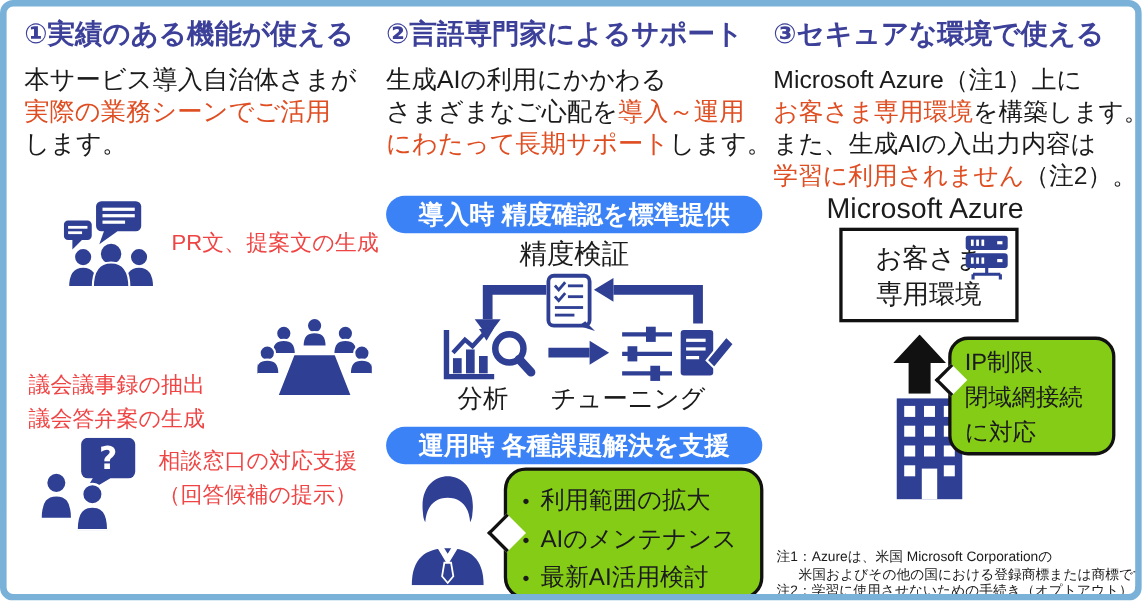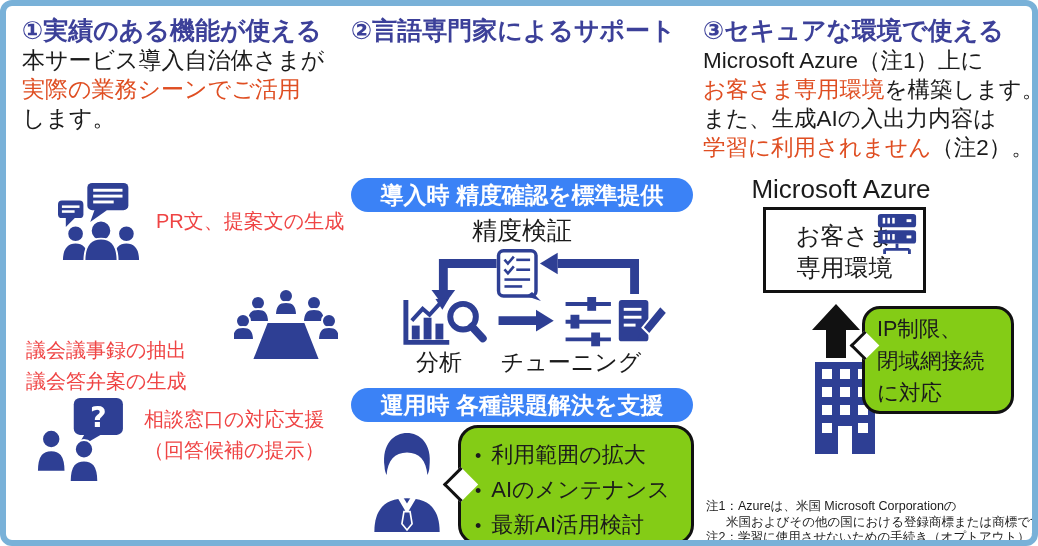--- a/index.html
+++ b/index.html
@@ -1,21 +1,21 @@
 <!DOCTYPE html>
 <html><head>
 <meta charset="utf-8">
 <style>
   html,body{margin:0;padding:0;background:#fff;}
   body{font-family:"Liberation Sans","DejaVu Sans",sans-serif;}
   #canvas{position:relative;width:1038px;height:546px;background:#fff;
           border:6px solid #79b1d8;border-radius:12px;box-sizing:border-box;overflow:hidden;}
   .abs{position:absolute;}
   .heading{font-size:25px;font-weight:bold;color:#3c4099;letter-spacing:0;white-space:nowrap;text-align:right;}
-  .intro{font-size:23px;line-height:29px;color:#1b1b1b;font-weight:500;white-space:nowrap;}
+  .intro{font-size:23px;line-height:29px;color:#1b1b1b;font-weight:500;white-space:nowrap;margin-top:12px;}
   .intro .orange{color:#df4e22;}
   .itemlabel{font-size:20px;line-height:31px;color:#ef4444;white-space:nowrap;}
   .banner{background:#3b82f6;color:#fff;border-radius:18px;text-align:center;
           font-size:23px;font-weight:bold;height:34px;line-height:34px;white-space:nowrap;}
   .cyclab{font-size:23px;color:#1b1b1b;text-align:center;white-space:nowrap;}
   .bubble{background:#84cc16;border:3.5px solid #111;border-radius:20px;box-sizing:border-box;z-index:3;}
   .tail{position:absolute;background:#fff;border-left:3.5px solid #111;border-bottom:3.5px solid #111;
         transform:rotate(45deg);z-index:4;}
   .bullets{margin:0;padding:10px 18px 0 14px;list-style:none;}
   .bullets li{font-size:22px;line-height:33px;color:#1b1b1b;font-weight:500;white-space:nowrap;}
@@ -96,20 +96,25 @@
       <circle cx="46" cy="50" r="9"></circle>
         <path d="M32 82 C32 65 38 61 46 61 C54 61 60 65 60 82 Z"></path>
     </g>
   </svg>
   <div class="abs itemlabel" style="left:138px;top:398px;">
     <div>相談窓口の対応支援</div>
     <div>（回答候補の提示）</div>
   </div>
 
   <div class="abs heading" style="left:345px;top:8px;">②言語専門家によるサポート</div>
+  <div class="abs intro" style="left:345px;top:40px;">
+    <div><span>生成AIの利用にかかわる</span></div>
+    <div><span>さまざまなご心配を</span><span class="orange">導入～運用</span></div>
+    <div><span class="orange">にわたって長期サポート</span><span>します。</span></div>
+  </div>
 
   <div class="abs banner" style="left:345px;top:172px;width:342px;">導入時 精度確認を標準提供</div>
 
   <div class="abs cyclab" style="left:345px;top:208px;width:342px;font-size:25px;">精度検証</div>
 
   <svg class="abs" style="left:392px;top:242px;" width="276" height="100" viewBox="0 0 280 100">
 
     <path d="M100 15 H46 V42" stroke="#2e3f94" stroke-width="9" fill="none"></path>
     <polygon points="34,42 58,42 46,58" fill="#2e3f94"></polygon>
 

